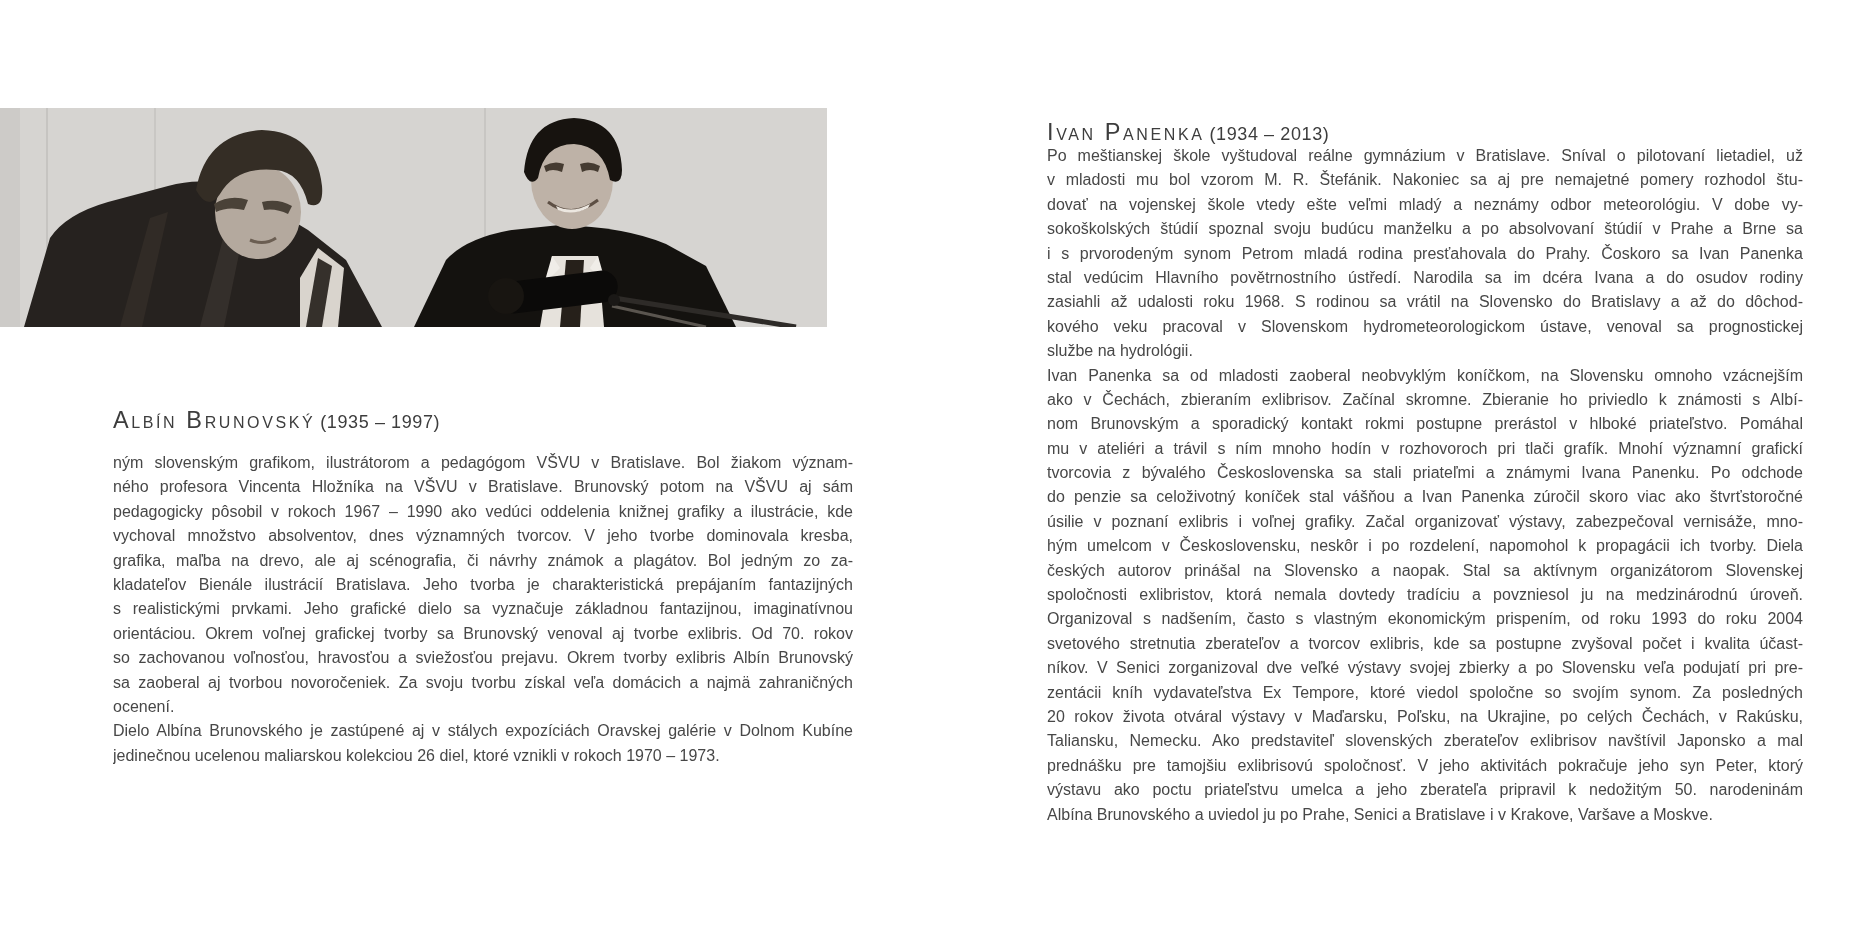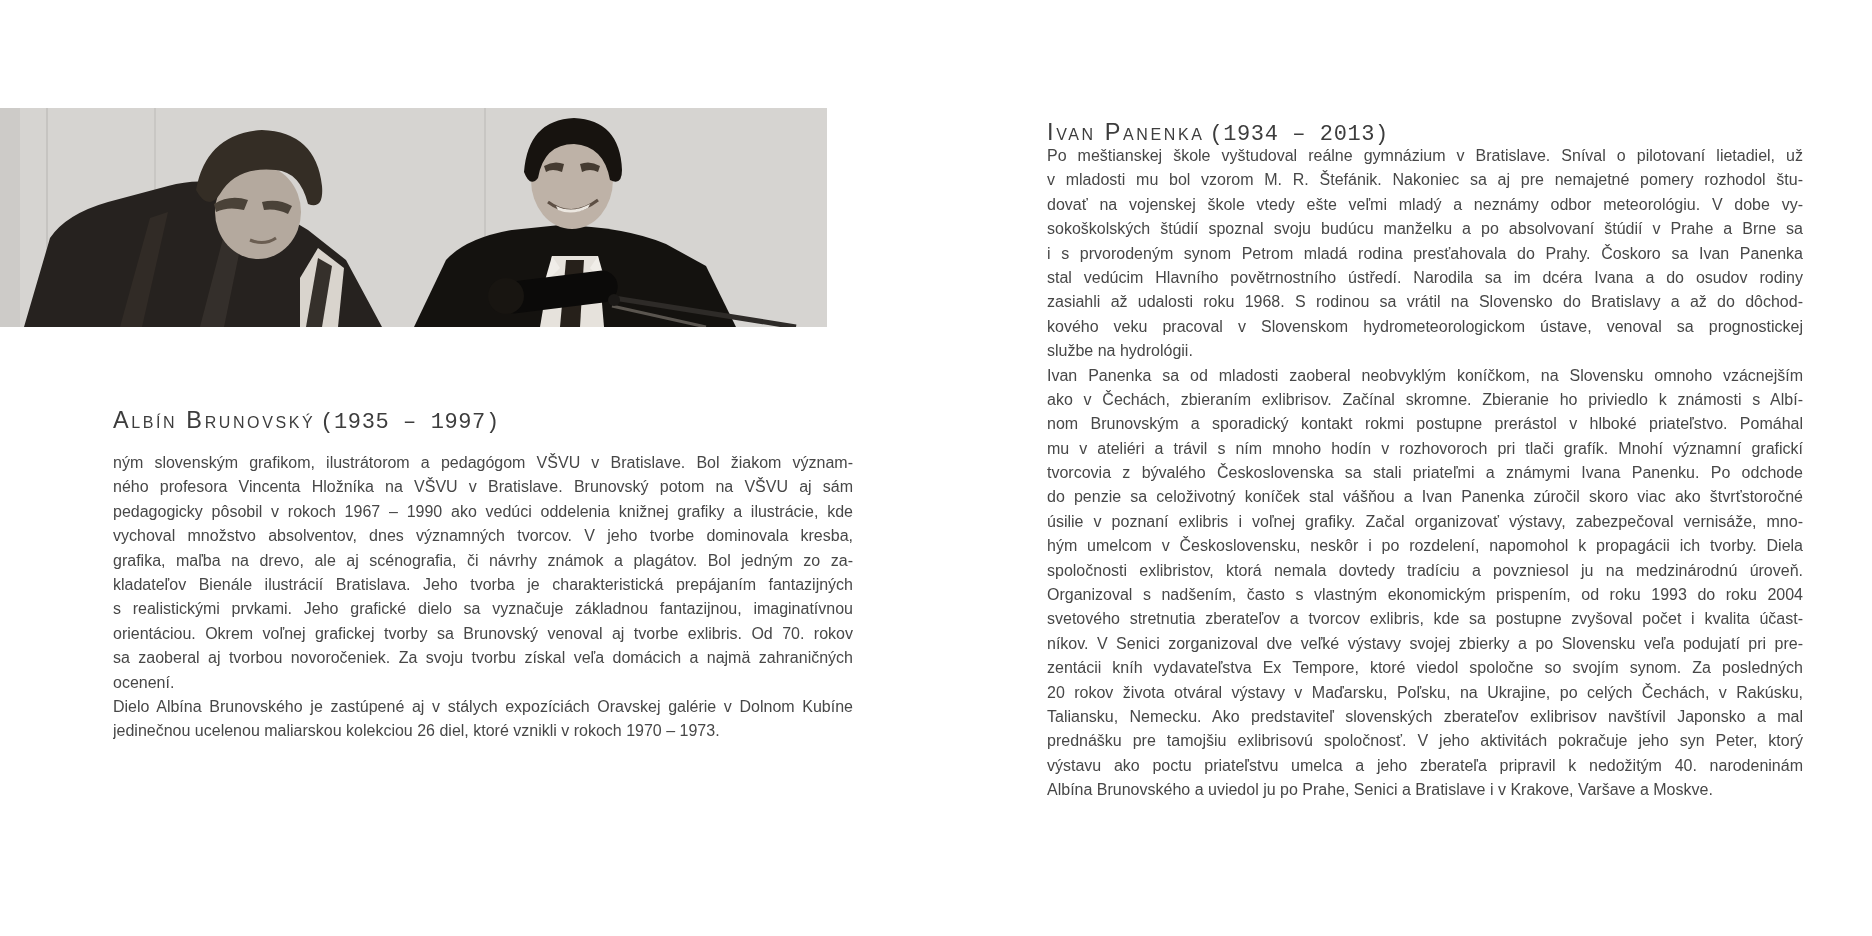--- a/index.html
+++ b/index.html
@@ -24,24 +24,23 @@
     color: #3d3d3d;
     white-space: nowrap;
   }
   .heading .hname {
     font-variant: small-caps;
     font-size: 23.5px;
     letter-spacing: 2.6px;
     text-align: center;
   }
   .heading .hyears {
-    font-size: 22px;
+    font-size: 18px;
     letter-spacing: 0.6px;
     margin-left: 5px;
-    font-family: Liberation Mono, monospace;
   }
   .left-h  { left: 113px;  top: 407px; }
   .right-h { left: 1047px; top: 119px; }
 
   
   .textcol {
     position: absolute;
     color: #474747;
     font-size: 16px;
   }
@@ -113,20 +112,21 @@
 
   <section class="textcol left-col">
       <div class="line">ným slovenským grafikom, ilustrátorom a pedagógom VŠVU v Bratislave. Bol žiakom význam-</div>
       <div class="line">ného profesora Vincenta Hložníka na VŠVU v Bratislave. Brunovský potom na VŠVU aj sám</div>
       <div class="line">pedagogicky pôsobil v rokoch 1967 – 1990 ako vedúci oddelenia knižnej grafiky a ilustrácie, kde</div>
       <div class="line">vychoval množstvo absolventov, dnes významných tvorcov. V jeho tvorbe dominovala kresba,</div>
       <div class="line">grafika, maľba na drevo, ale aj scénografia, či návrhy známok a plagátov. Bol jedným zo za-</div>
       <div class="line">kladateľov Bienále ilustrácií Bratislava. Jeho tvorba je charakteristická prepájaním fantazijných</div>
       <div class="line">s realistickými prvkami. Jeho grafické dielo sa vyznačuje základnou fantazijnou, imaginatívnou</div>
       <div class="line">orientáciou. Okrem voľnej grafickej tvorby sa Brunovský venoval aj tvorbe exlibris. Od 70. rokov</div>
+      <div class="line">so zachovanou voľnosťou, hravosťou a sviežosťou prejavu. Okrem tvorby exlibris Albín Brunovský</div>
       <div class="line">sa zaoberal aj tvorbou novoročeniek. Za svoju tvorbu získal veľa domácich a najmä zahraničných</div>
       <div class="line last">ocenení.</div>
       <div class="line">Dielo Albína Brunovského je zastúpené aj v stálych expozíciách Oravskej galérie v Dolnom Kubíne</div>
       <div class="line last">jedinečnou ucelenou maliarskou kolekciou 26 diel, ktoré vznikli v rokoch 1970 – 1973.</div>
     </section>
 
   <header class="heading right-h">
     <span class="hname">Ivan Panenka</span><span class="hyears">(1934 – 2013)</span>
   </header>
 
@@ -141,25 +141,26 @@
       <div class="line">kového veku pracoval v Slovenskom hydrometeorologickom ústave, venoval sa prognostickej</div>
       <div class="line last">službe na hydrológii.</div>
       <div class="line">Ivan Panenka sa od mladosti zaoberal neobvyklým koníčkom, na Slovensku omnoho vzácnejším</div>
       <div class="line">ako v Čechách, zbieraním exlibrisov. Začínal skromne. Zbieranie ho priviedlo k známosti s Albí-</div>
       <div class="line">nom Brunovským a sporadický kontakt rokmi postupne prerástol v hlboké priateľstvo. Pomáhal</div>
       <div class="line">mu v ateliéri a trávil s ním mnoho hodín v rozhovoroch pri tlači grafík. Mnohí významní grafickí</div>
       <div class="line">tvorcovia z bývalého Československa sa stali priateľmi a známymi Ivana Panenku. Po odchode</div>
       <div class="line">do penzie sa celoživotný koníček stal vášňou a Ivan Panenka zúročil skoro viac ako štvrťstoročné</div>
       <div class="line">úsilie v poznaní exlibris i voľnej grafiky. Začal organizovať výstavy, zabezpečoval vernisáže, mno-</div>
       <div class="line">hým umelcom v Československu, neskôr i po rozdelení, napomohol k propagácii ich tvorby. Diela</div>
+      <div class="line">českých autorov prinášal na Slovensko a naopak. Stal sa aktívnym organizátorom Slovenskej</div>
       <div class="line">spoločnosti exlibristov, ktorá nemala dovtedy tradíciu a povzniesol ju na medzinárodnú úroveň.</div>
       <div class="line">Organizoval s nadšením, často s vlastným ekonomickým prispením, od roku 1993 do roku 2004</div>
       <div class="line">svetového stretnutia zberateľov a tvorcov exlibris, kde sa postupne zvyšoval počet i kvalita účast-</div>
       <div class="line">níkov. V Senici zorganizoval dve veľké výstavy svojej zbierky a po Slovensku veľa podujatí pri pre-</div>
       <div class="line">zentácii kníh vydavateľstva Ex Tempore, ktoré viedol spoločne so svojím synom. Za posledných</div>
       <div class="line">20 rokov života otváral výstavy v Maďarsku, Poľsku, na Ukrajine, po celých Čechách, v Rakúsku,</div>
       <div class="line">Taliansku, Nemecku. Ako predstaviteľ slovenských zberateľov exlibrisov navštívil Japonsko a mal</div>
       <div class="line">prednášku pre tamojšiu exlibrisovú spoločnosť. V jeho aktivitách pokračuje jeho syn Peter, ktorý</div>
-      <div class="line">výstavu ako poctu priateľstvu umelca a jeho zberateľa pripravil k nedožitým 40. narodeninám</div>
+      <div class="line">výstavu ako poctu priateľstvu umelca a jeho zberateľa pripravil k nedožitým 50. narodeninám</div>
       <div class="line last">Albína Brunovského a uviedol ju po Prahe, Senici a Bratislave i v Krakove, Varšave a Moskve.</div>
     </section>
 
 </div>
 
 </body></html>

